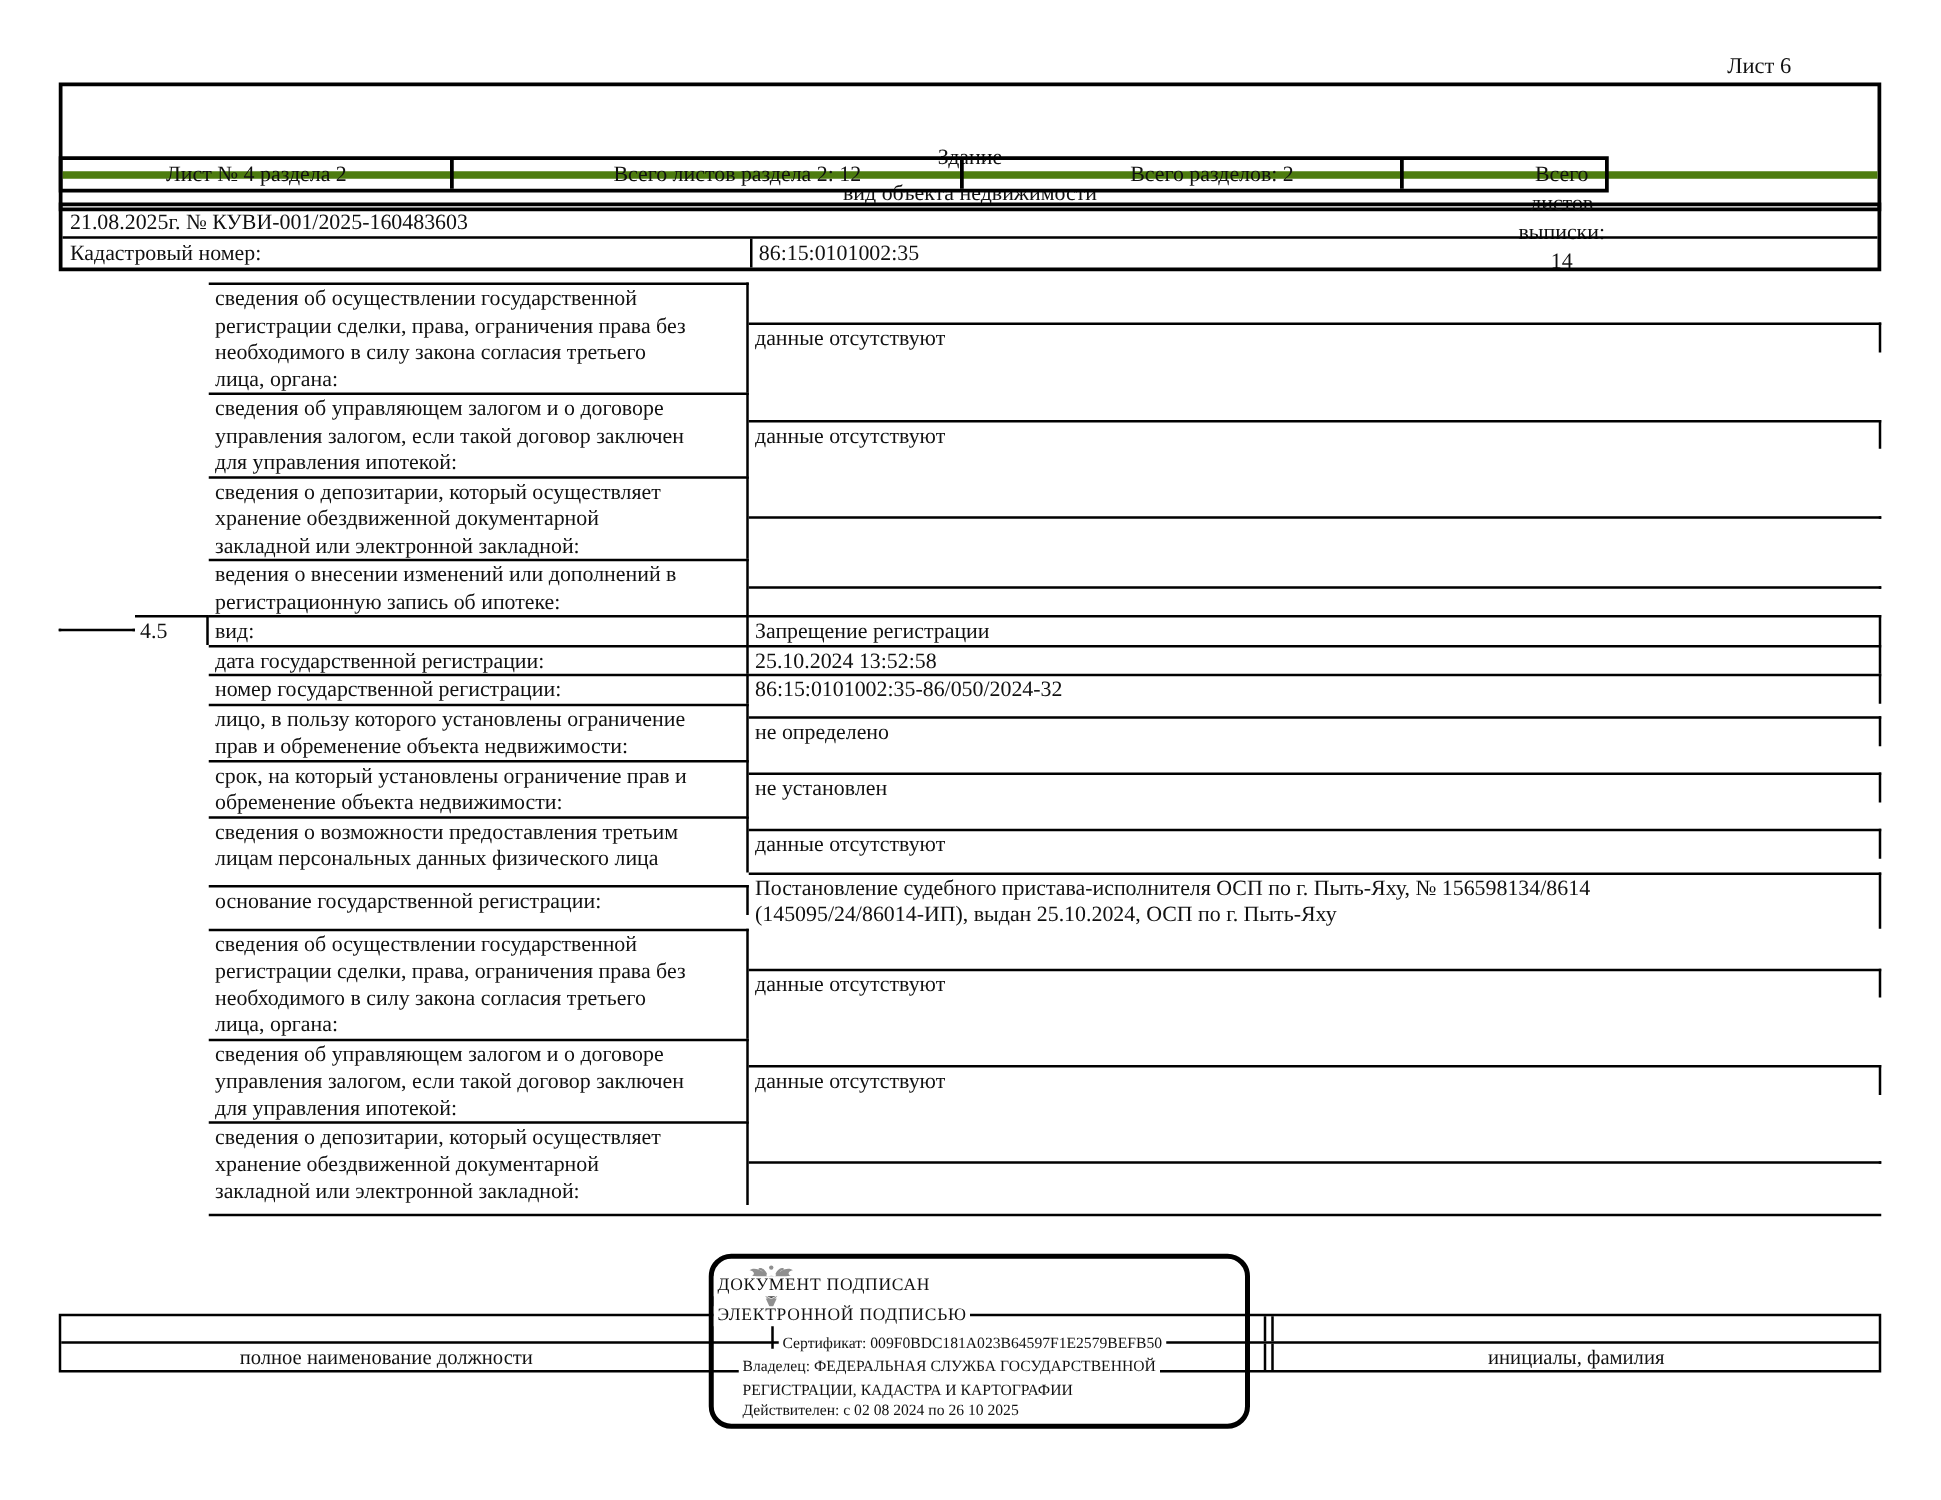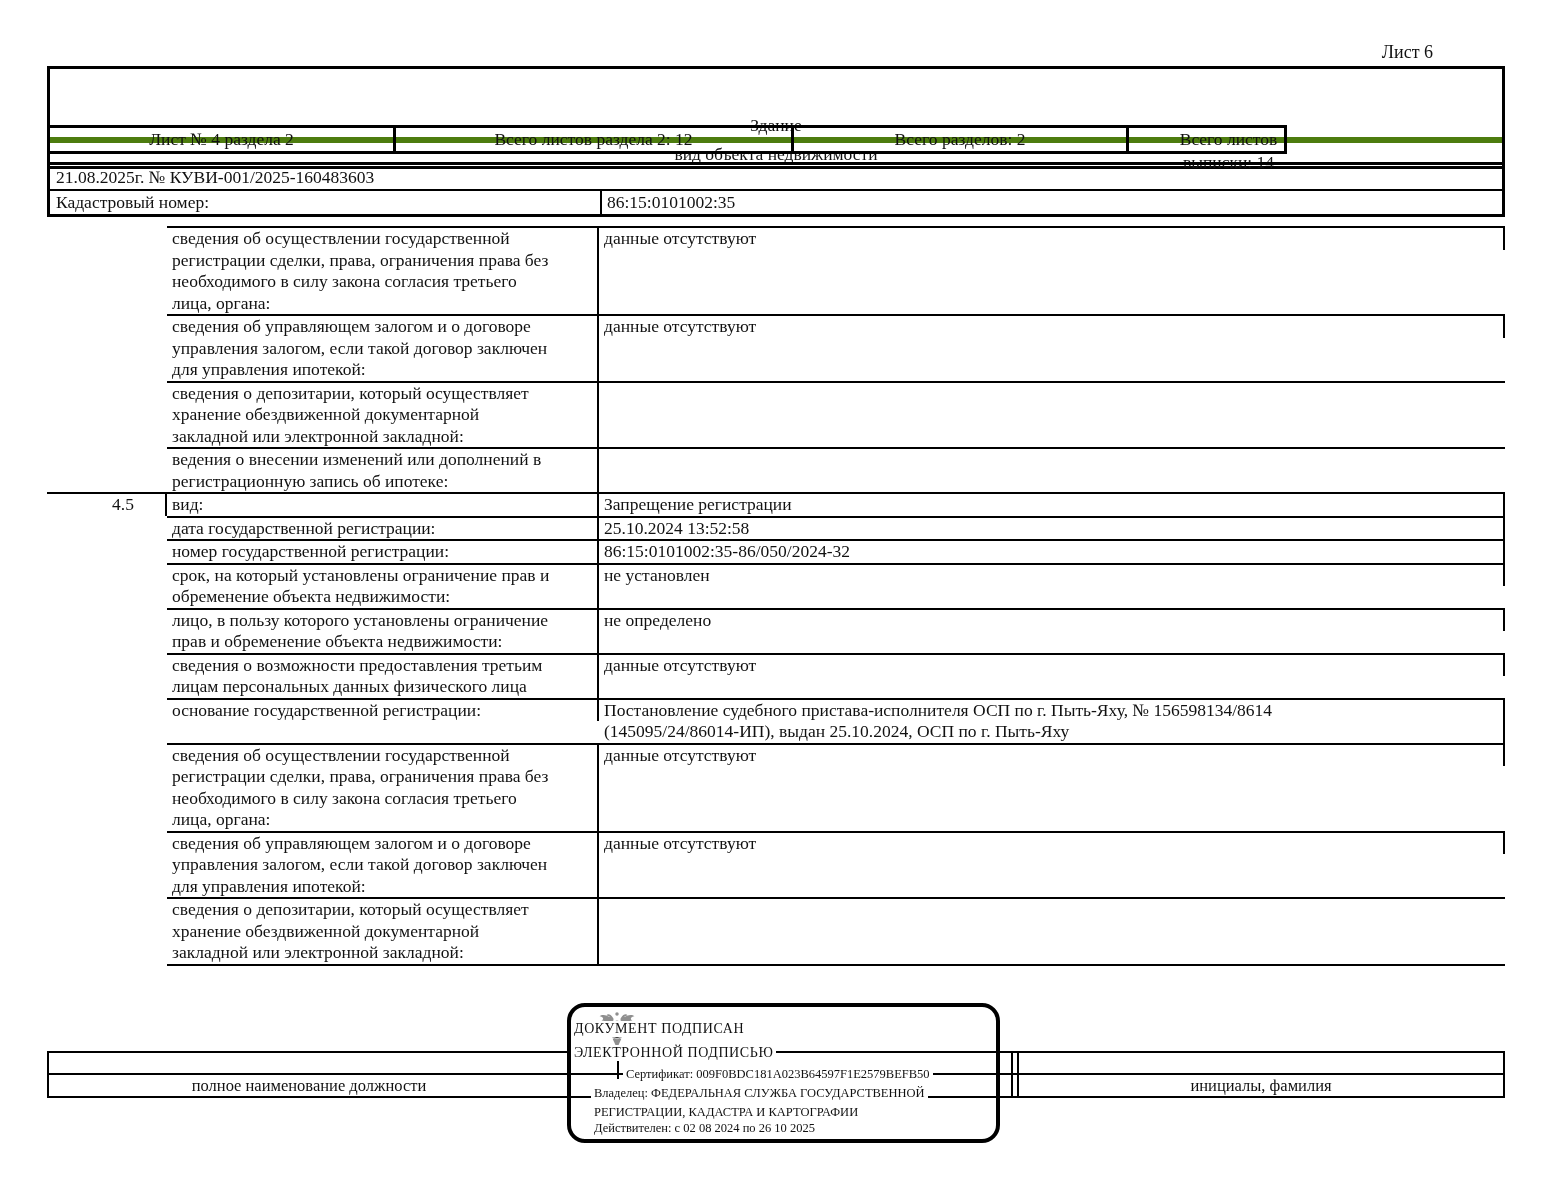--- a/index.html
+++ b/index.html
@@ -12,38 +12,38 @@
 
   
   .sheet-label{position:absolute;top:42px;right:120px;font-size:18px;}
 
   
   .box1{position:absolute;left:47px;top:66px;width:1458px;border:3px solid #000;box-sizing:border-box;}
   .box1 .r1{height:24px;border-bottom:6px solid #4d7c0f;text-align:center;line-height:24px;font-size:17.5px;margin-top:44px;}
   .box1 .r2{height:23px;text-align:center;line-height:23px;font-size:17.5px;}
 
   
-  .box2{position:absolute;left:47px;top:125px;width:1240px;height:29px;border:3px solid #000;box-sizing:border-box;display:flex;}
+  .box2{position:absolute;left:47px;top:125px;width:1240px;height:29px;border:3px solid #000;box-sizing:border-box;display:flex;gap:48px;}
   .box2 .cell{box-sizing:border-box;border-right:3px solid #000;text-align:center;font-size:17.5px;line-height:23px;}
   .box2 .cell:last-child{border-right:none;}
   .box2 .c-a{width:346px;}
   .box2 .c-b{width:398px;}
   .box2 .c-c{width:335px;}
   .box2 .c-d{flex:1;padding-left:44px;}
 
   
   .box3{position:absolute;left:47px;top:162px;width:1458px;border:3px solid #000;box-sizing:border-box;}
   .box3 .r1{height:24px;border-bottom:2px solid #000;line-height:24px;font-size:17.5px;padding-left:6px;}
   .box3 .r2{height:23px;display:flex;font-size:17.5px;line-height:23px;}
   .box3 .r2 .cad-l{width:552px;box-sizing:border-box;border-right:2px solid #000;padding-left:6px;}
   .box3 .r2 .cad-v{flex:1;padding-left:5px;}
 
   
   .dtable{position:absolute;left:47px;top:226px;width:1458px;font-size:17.5px;line-height:21.5px;}
-  .trow{display:flex;align-items:flex-start;}
+  .trow{display:flex;align-items:center;}
   .trow .c0{width:61px;box-sizing:border-box;border-left:2px solid #000;border-right:2px solid #000;}
   .trow .c1{width:59px;box-sizing:border-box;border-right:2px solid #000;padding:0 4px;}
   .trow .lab{width:432px;box-sizing:border-box;border-right:2px solid #000;border-top:2px solid #000;padding:0 5px;white-space:pre-line;}
   .trow .val{flex:1;box-sizing:border-box;border-right:2px solid #000;border-top:2px solid #000;padding:0 5px;white-space:pre-line;}
   .trow.group .c0,.trow.group .c1{border-top:2px solid #000;}
   .trow.stub{height:16px;}
   .trow.stub .cap{flex:1;border-top:2px solid #000;}
 
   
   .strip{position:absolute;left:47px;top:1051px;width:1458px;height:47px;border:2px solid #000;box-sizing:border-box;z-index:1;}
@@ -144,30 +144,30 @@
         </div>
         <div class="trow">
           <div class="c0"></div>
           <div class="c1"></div>
           <div class="lab">номер государственной регистрации:</div>
           <div class="val">86:15:0101002:35-86/050/2024-32</div>
         </div>
         <div class="trow">
           <div class="c0"></div>
           <div class="c1"></div>
+          <div class="lab">лицо, в пользу которого установлены ограничение
+прав и обременение объекта недвижимости:</div>
+          <div class="val">не определено</div>
+        </div>
+        <div class="trow">
+          <div class="c0"></div>
+          <div class="c1"></div>
           <div class="lab">срок, на который установлены ограничение прав и
 обременение объекта недвижимости:</div>
           <div class="val">не установлен</div>
-        </div>
-        <div class="trow">
-          <div class="c0"></div>
-          <div class="c1"></div>
-          <div class="lab">лицо, в пользу которого установлены ограничение
-прав и обременение объекта недвижимости:</div>
-          <div class="val">не определено</div>
         </div>
         <div class="trow">
           <div class="c0"></div>
           <div class="c1"></div>
           <div class="lab">сведения о возможности предоставления третьим
 лицам персональных данных физического лица</div>
           <div class="val">данные отсутствуют</div>
         </div>
         <div class="trow">
           <div class="c0"></div>

